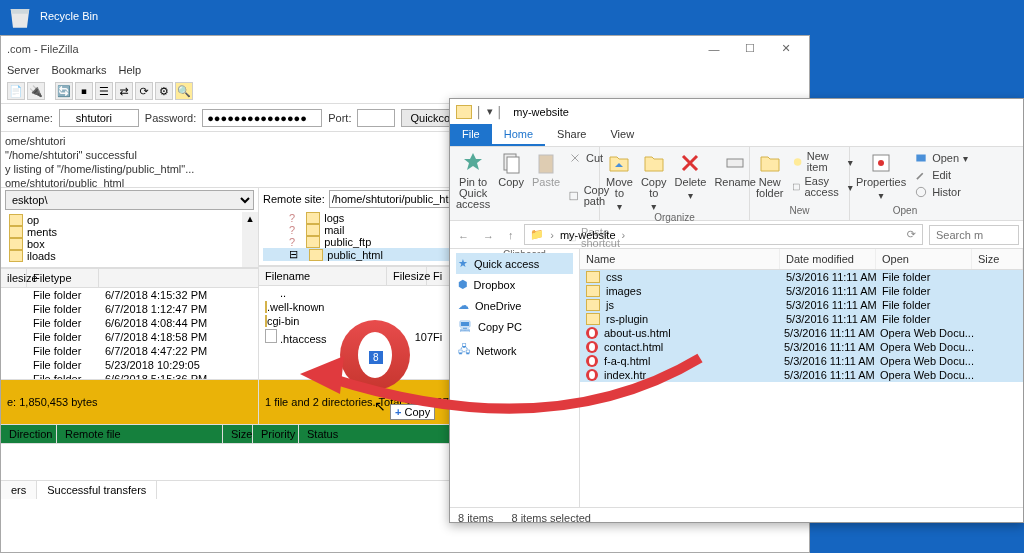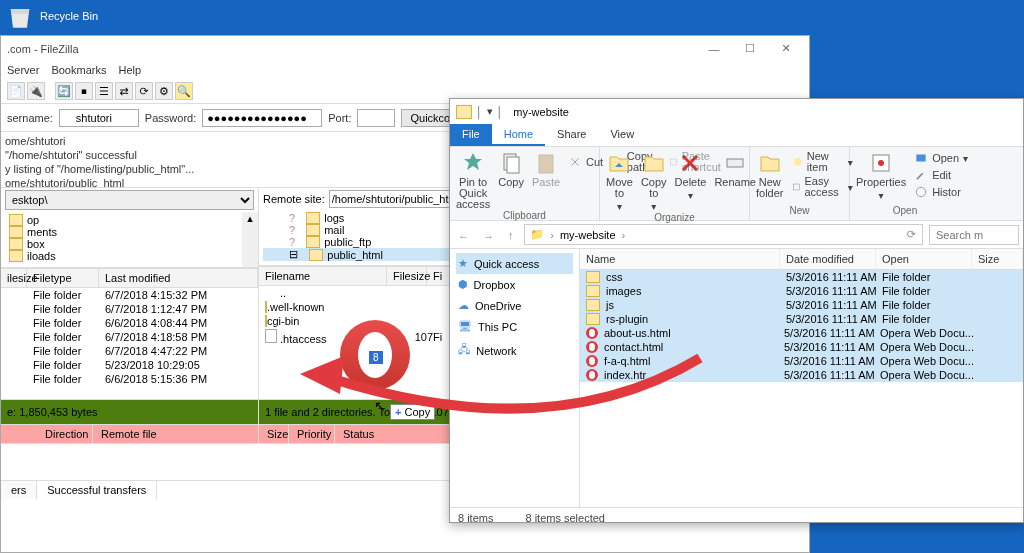--- a/index.html
+++ b/index.html
@@ -36,24 +36,24 @@
 .fz-tree { height: 56px; border-bottom: 1px solid #ddd; overflow: auto; padding: 2px 4px; position: relative; }
 .fz-tree .scroll { position:absolute; right:0; top:0; bottom:0; width:16px; background:#f0f0f0; display:flex; align-items:flex-start; justify-content:center; }
 .fz-tree-item { display:flex; align-items:center; gap:4px; padding-left: 4px; }
 .fz-tree-item.sel { background:#cde6f7; }
 .fz-folder { width:14px; height:12px; background:#ffe9a8; border:1px solid #d4b24a; }
 .fz-listhdr { display:flex; background:#f4f4f4; border-top:1px solid #ddd; border-bottom:1px solid #ddd; }
 .fz-listhdr span { padding:3px 6px; border-right:1px solid #ddd; }
 .fz-list { flex:1; overflow:auto; position:relative; }
 .fz-row { display:flex; padding:1px 6px; align-items:center; }
 .fz-cell { overflow:hidden; white-space:nowrap; }
-.fz-status-line { border-top:1px solid #ddd; padding:6px 6px; background:#4d7c0f; }
+.fz-status-line { border-top:1px solid #ddd; padding:16px 6px; background:#eab308; }
 
 .fz-queue { border-top:1px solid #ddd; }
-.fz-queue-hdr { display:flex; background:#fca5a5; border-bottom:1px solid #ddd;padding-left:36px; }
+.fz-queue-hdr { display:flex; background:#15803d; border-bottom:1px solid #ddd; }
 .fz-queue-hdr span { padding:3px 8px; border-right:1px solid #ddd; }
 .fz-queue-body { height: 36px; }
 .fz-tabs { display:flex; border-top:1px solid #ddd; }
 .fz-tab { padding:3px 10px; border-right:1px solid #ddd; background:#fafafa; }
 .fz-tab.active { background:#fff; }
 
 
 .ex { position: absolute; top: 98px; left: 449px; width: 575px; height: 425px; background: #fff; border: 1px solid #999; box-shadow: 0 3px 10px rgba(0,0,0,0.3); }
 .ex-title { height: 25px; display:flex; align-items:center; padding: 2px 6px; gap:4px; }
 .ex-title .ic { width:16px; height:14px; background:#ffe9a8; border:1px solid #d4b24a; }
@@ -80,21 +80,21 @@
 .ex-main { flex:1; display:flex; flex-direction:column; }
 .ex-cols { display:flex; border-bottom:1px solid #ddd; background:#fafafa; }
 .ex-cols span { padding:4px 6px; border-right:1px solid #eee; color:#333; }
 .ex-rows { flex:1; overflow:auto; }
 .ex-row { display:flex; padding:1px 6px; align-items:center; }
 .ex-row.sel { background:#cde6f7; }
 .ex-row .ic { width:14px; height:12px; margin-right:6px; }
 .ex-row .ic.folder { background:#ffe9a8; border:1px solid #d4b24a; }
 .ex-row .ic.opera { border-radius:50%; background:#e03a3e; position:relative; width:12px; height:12px; border:none; }
 .ex-row .ic.opera::after { content:''; position:absolute; top:2px; left:3px; width:6px; height:8px; background:#fff; border-radius:50%; }
-.ex-status { border-top:1px solid #ddd; padding:4px 8px; display:flex; gap:32px; color:#444; }
+.ex-status { border-top:1px solid #ddd; padding:4px 8px; display:flex; gap:18px; color:#444; }
 
 
 .drag-ghost { position:absolute; top:320px; left:340px; width:80px; height:80px; pointer-events:none; }
 .drag-ghost .circ { width:70px; height:70px; border-radius:50%; background:linear-gradient(#e84c4c,#c7362f); position:relative; }
 .drag-ghost .circ::after { content:''; position:absolute; top:12px; left:18px; width:34px; height:46px; background:#fff; border-radius:50%; }
 .drag-ghost .badge { position:absolute; top:30px; left:28px; background:#2b6fd4; color:#fff; font-size:10px; padding:1px 4px; border:1px solid #fff; }
 .drag-cursor { position:absolute; top:398px; left:374px; font-size:14px; color:#000; pointer-events:none; }
 .drag-tip { position:absolute; top:404px; left:390px; background:#fff; border:1px solid #888; padding:1px 4px; font-size:11px; pointer-events:none; }
 .drag-tip .plus { color:#2b6fd4; font-weight:bold; }
 .arrow-svg { position:absolute; top:338px; left:300px; pointer-events:none; }
@@ -174,21 +174,20 @@
           </div>
         <div class="fz-tree-item">
             <span class="fz-folder"></span>
             <span>iloads</span>
           </div>
         <div class="scroll">▴</div>
       </div>
       <div class="fz-listhdr">
         <span style="width:26px">ilesize</span>
         <span style="width:72px">Filetype</span>
-        <span style="flex:1">Last modified</span>
       </div>
       <div class="fz-list" id="local-list">
           <div class="fz-row">
             <span class="fz-cell" style="width:26px"></span>
             <span class="fz-cell" style="width:72px">File folder</span>
             <span class="fz-cell" style="flex:1">6/7/2018 4:15:32 PM</span>
           </div>
           <div class="fz-row">
             <span class="fz-cell" style="width:26px"></span>
             <span class="fz-cell" style="width:72px">File folder</span>
@@ -309,21 +308,21 @@
               <rect x="8" y="6" width="12" height="16" fill="#fff" stroke="#888"></rect>
             </svg>
             <span>Copy</span>
           </div>
         <div class="rbtn big" style="opacity:.5">
             <svg viewBox="0 0 24 24">
               <rect x="5" y="4" width="14" height="18" fill="#c9a36f" stroke="#888"></rect>
             </svg>
             <span>Paste</span>
           </div>
-        <div style="display:flex;flex-direction:row;gap:11px">
+        <div style="display:flex;flex-direction:column;gap:20px">
           <div class="rbtn sm">
               <svg viewBox="0 0 24 24">
                 <path stroke="#666" fill="none" d="M6 6l12 12M18 6L6 18"></path>
               </svg>
               <span>Cut</span>
             </div>
           <div class="rbtn sm">
               <svg viewBox="0 0 24 24">
                 <rect x="4" y="4" width="16" height="16" fill="none" stroke="#666"></rect>
               </svg>
@@ -428,21 +427,21 @@
         <div class="ex-side-item">
           <span style="color:#4a90d9">⬢</span>
           <span>Dropbox</span>
         </div>
         <div class="ex-side-item">
           <span style="color:#4a90d9">☁</span>
           <span>OneDrive</span>
         </div>
         <div class="ex-side-item">
           <span style="color:#4a90d9">🖥</span>
-          <span>This PC</span>
+          <span>Copy PC</span>
         </div>
         <div class="ex-side-item">
           <span style="color:#4a90d9">🖧</span>
           <span>Network</span>
         </div>
       </div>
     <div class="ex-main">
       <div class="ex-cols">
         <span style="width:200px">Name</span>
         <span style="width:96px">Date modified</span>

